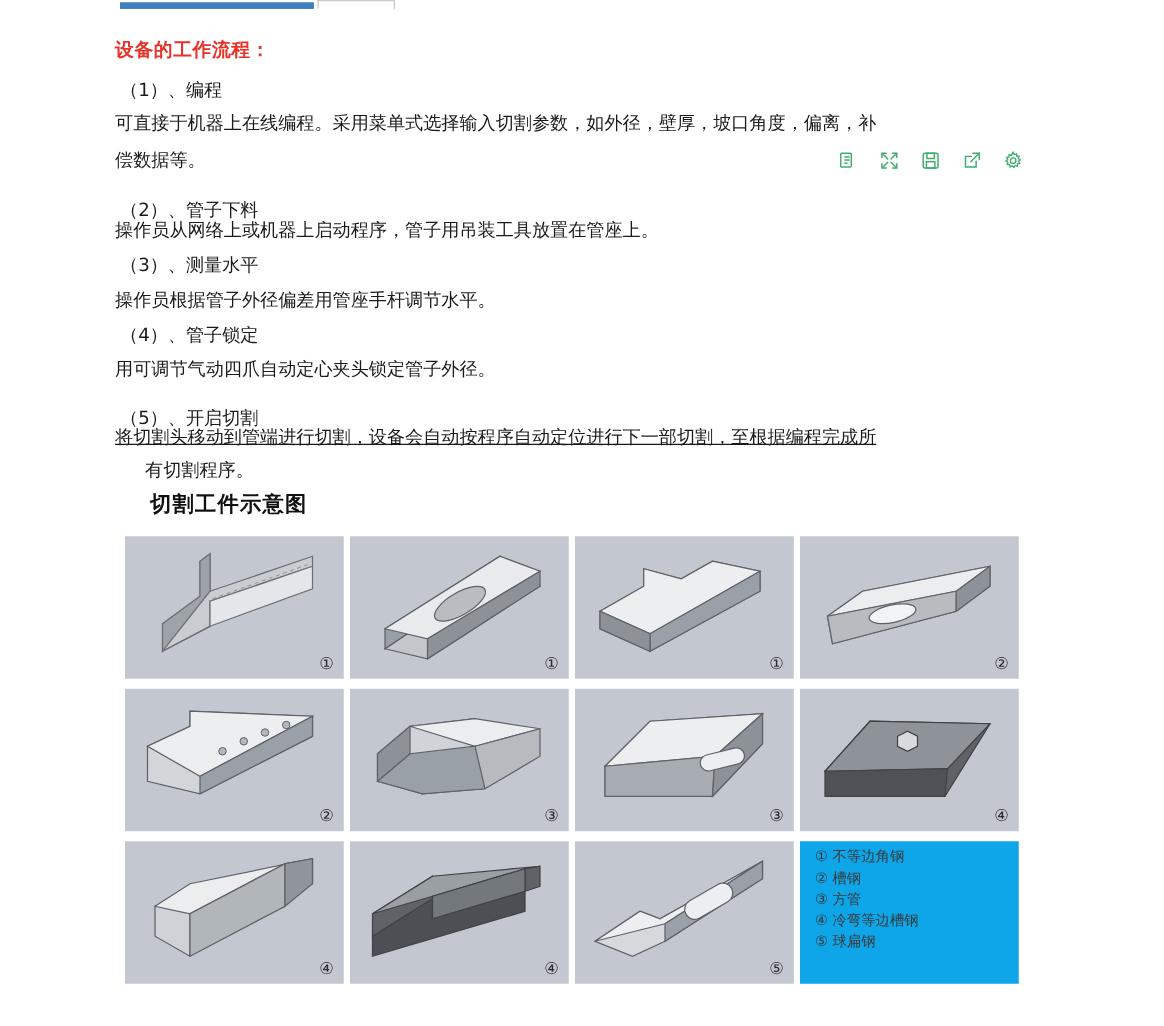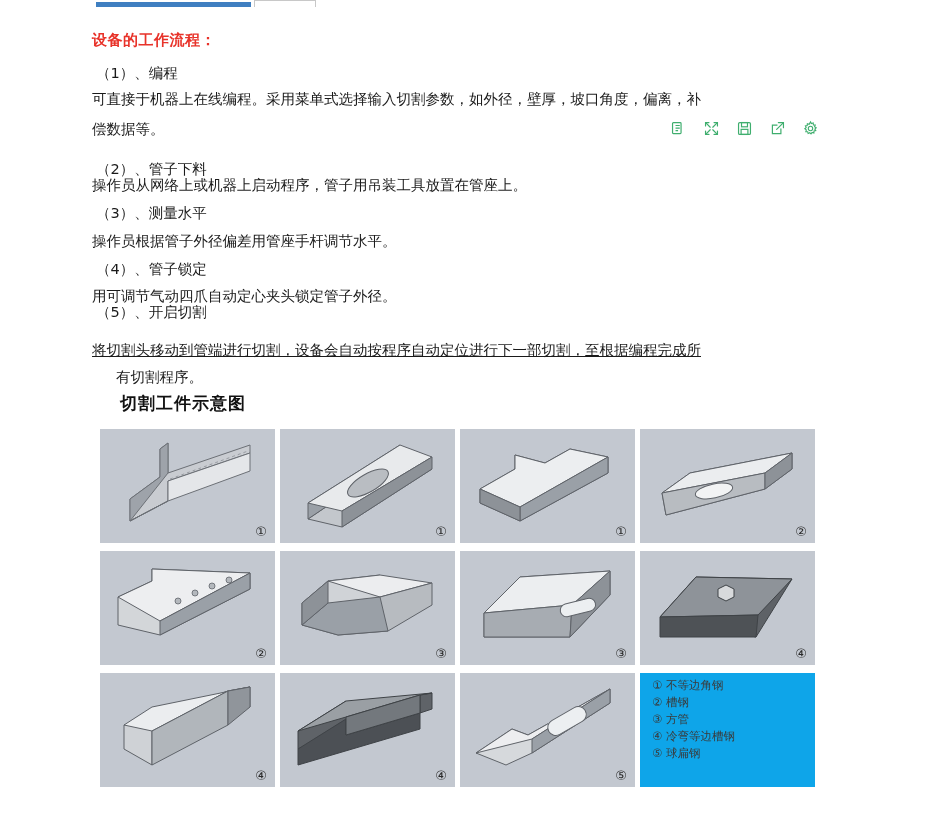--- a/index.html
+++ b/index.html
@@ -145,21 +145,21 @@
 
     <div class="line indent" style="top:147px;margin-top:12px;">（2）、管子下料</div>
     <div class="line flush" style="top:175px;">操作员从网络上或机器上启动程序，管子用吊装工具放置在管座上。</div>
 
     <div class="line indent" style="top:203px;">（3）、测量水平</div>
     <div class="line flush" style="top:231px;">操作员根据管子外径偏差用管座手杆调节水平。</div>
 
     <div class="line indent" style="top:259px;">（4）、管子锁定</div>
     <div class="line flush" style="top:286px;">用可调节气动四爪自动定心夹头锁定管子外径。</div>
 
-    <div class="line indent" style="top:302px;">（5）、开启切割</div>
+    <div class="line indent" style="top:325px;">（5）、开启切割</div>
     <div class="line flush" style="top:340px;text-decoration:underline;">将切割头移动到管端进行切割，设备会自动按程序自动定位进行下一部切割，至根据编程完成所</div>
     <div class="line flush" style="top:367px;margin-left:24px;">有切割程序。</div>
 
     <div class="toolbar">
       <div class="tool-btn">
         <svg width="17" height="17" viewBox="0 0 20 20" fill="none" stroke="#3fae6e" stroke-width="1.4">
           <rect x="3" y="3" width="10" height="13" rx="1"></rect>
           <path d="M6.5 6.5 h5 M6.5 9.5 h5 M6.5 12.5 h3"></path>
         </svg>
       </div>

